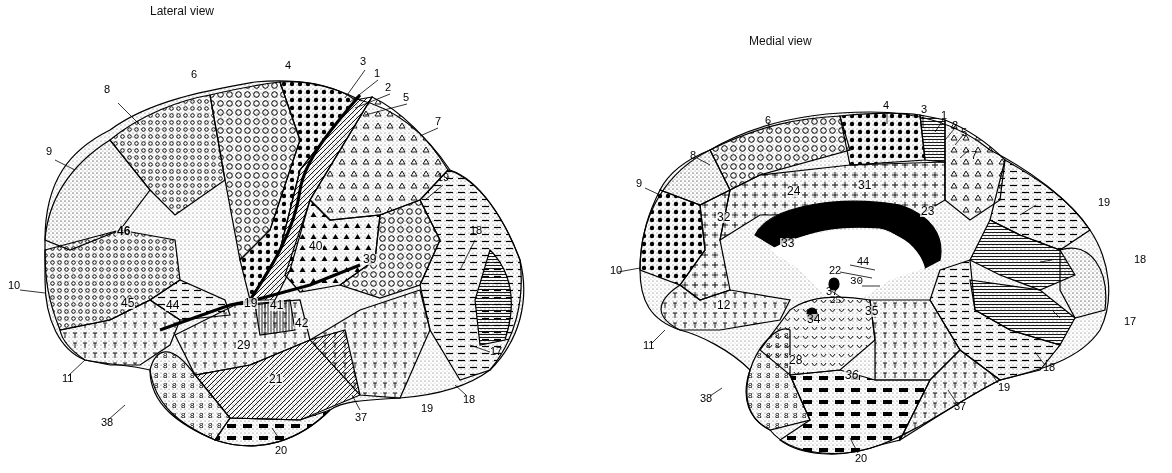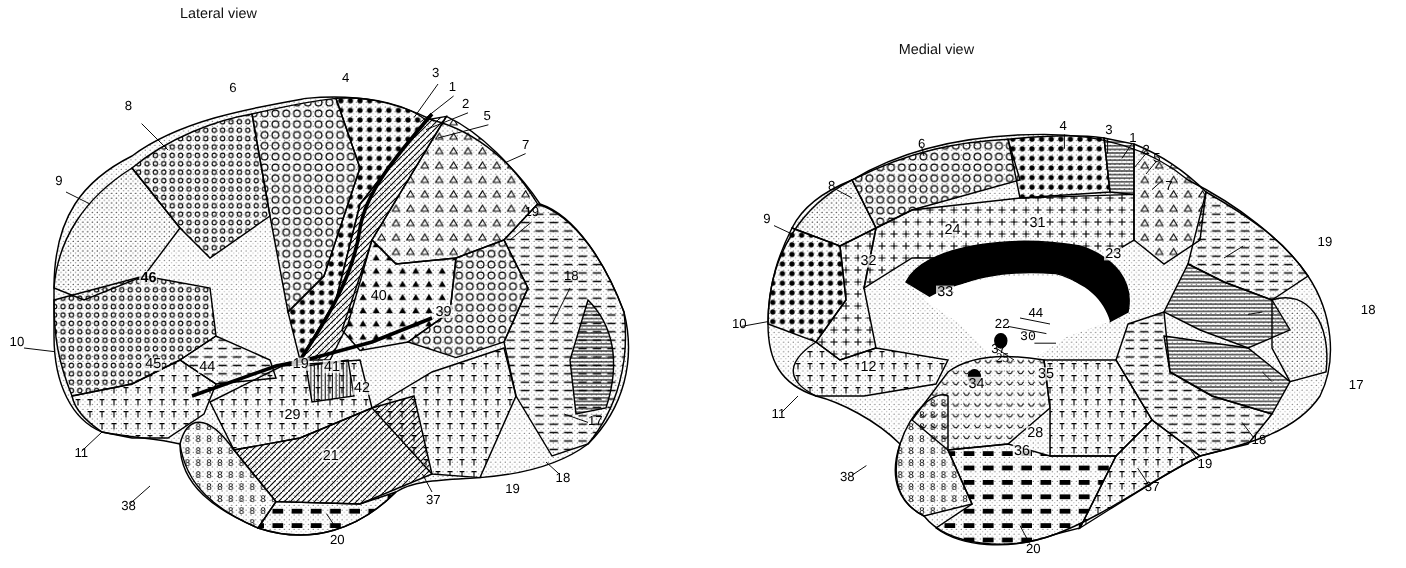--- a/index.html
+++ b/index.html
@@ -232,20 +232,20 @@
   <span class="lbl" style="left:857px; top:256px;">44</span>
   <span class="lbl" style="left:829px; top:265px;">22</span>
   <span class="lbl" style="left:850px; top:276px;font-family:Liberation Mono, monospace;">30</span>
   <span class="lbl" style="left:826px; top:286px;">37</span>
   <span class="lbl" style="left:830px; top:294px;font-family:Liberation Serif, serif;">25</span>
   <span class="lbl in" style="left:716px; top:300px;">12</span>
   <span class="lbl in" style="left:864px; top:306px;">35</span>
   <span class="lbl in" style="left:806px; top:314px;">34</span>
   <span class="lbl" style="left:1124px; top:316px;">17</span>
   <span class="lbl" style="left:643px; top:340px;">11</span>
-  <span class="lbl in" style="left:855px; top:355px;">28</span>
-  <span class="lbl in" style="left:844px; top:370px;">36</span>
+  <span class="lbl in" style="left:788px; top:355px;">28</span>
+  <span class="lbl in" style="left:844px; top:370px;font-style:italic;">36</span>
   <span class="lbl" style="left:1043px; top:362px;">18</span>
   <span class="lbl" style="left:700px; top:393px;">38</span>
   <span class="lbl" style="left:998px; top:382px;">19</span>
   <span class="lbl" style="left:954px; top:401px;">37</span>
   <span class="lbl" style="left:855px; top:453px;">20</span>
 </div>
 
 </body></html>

